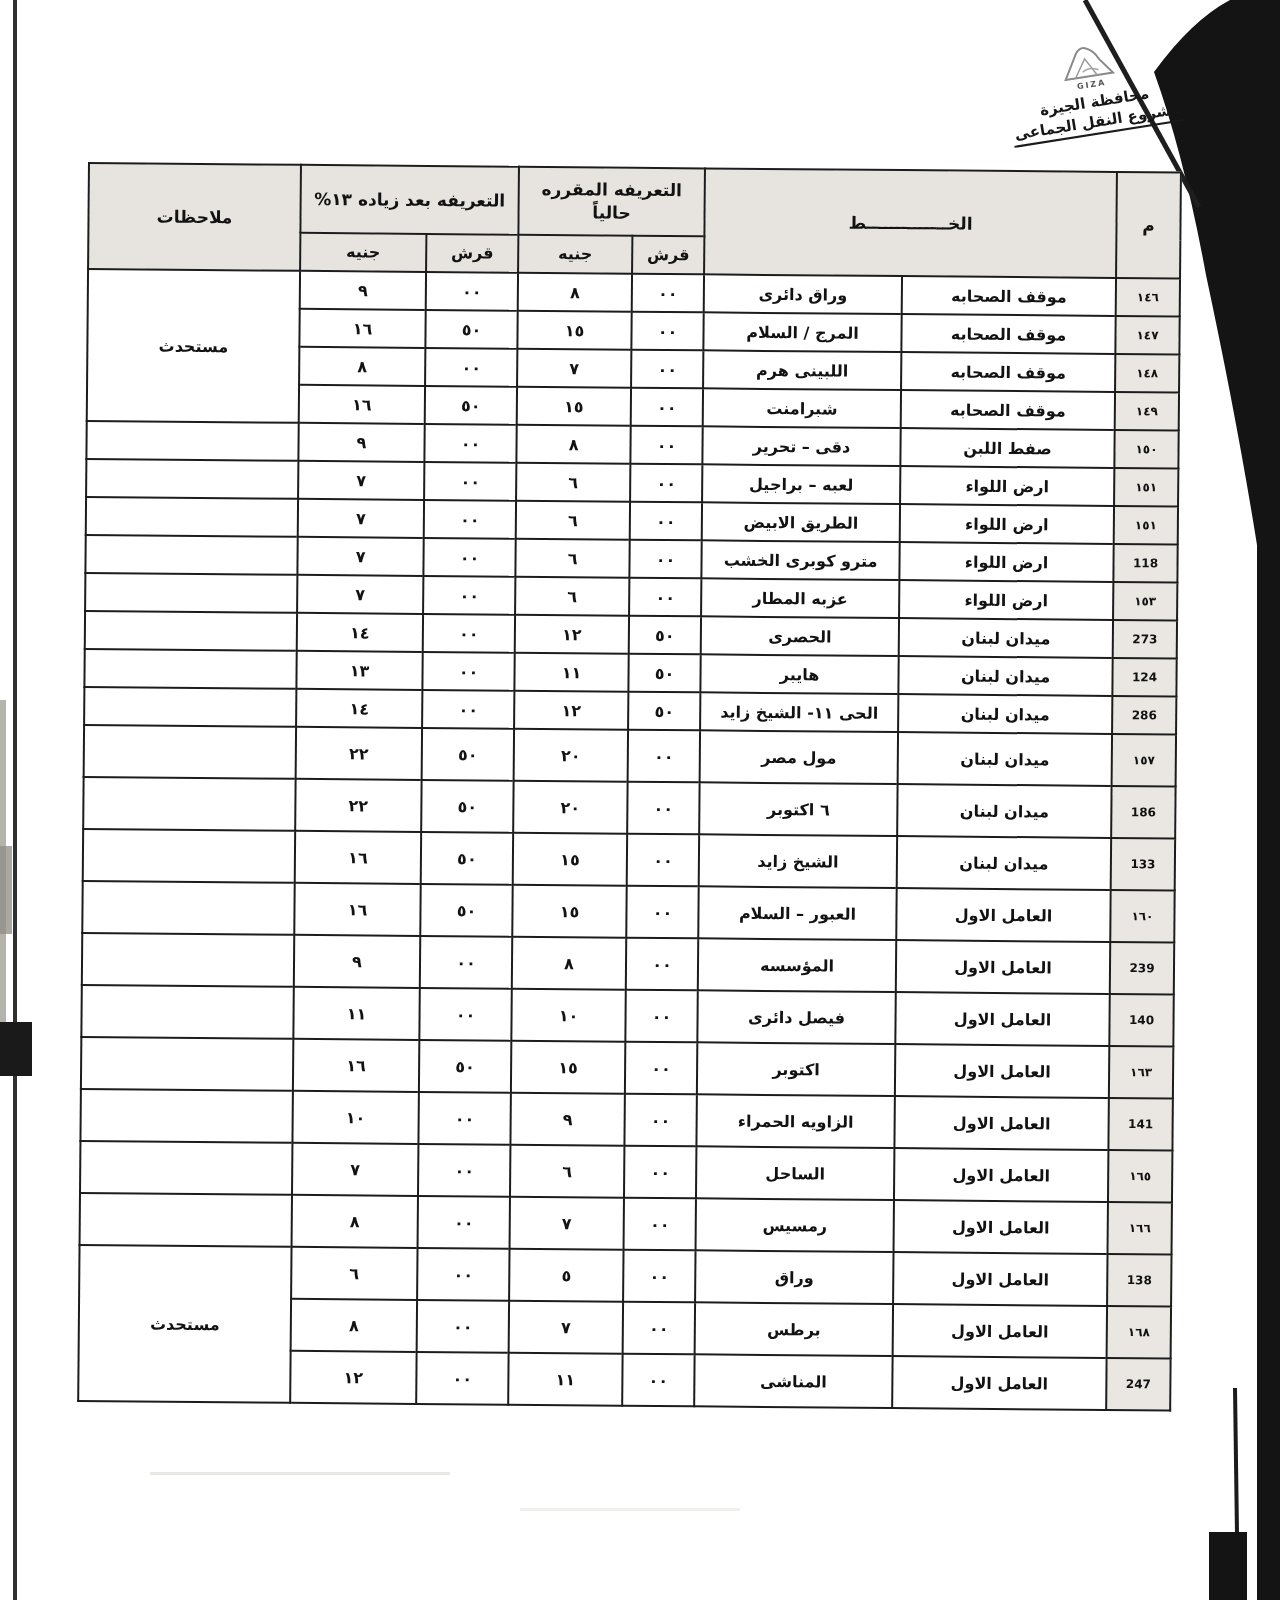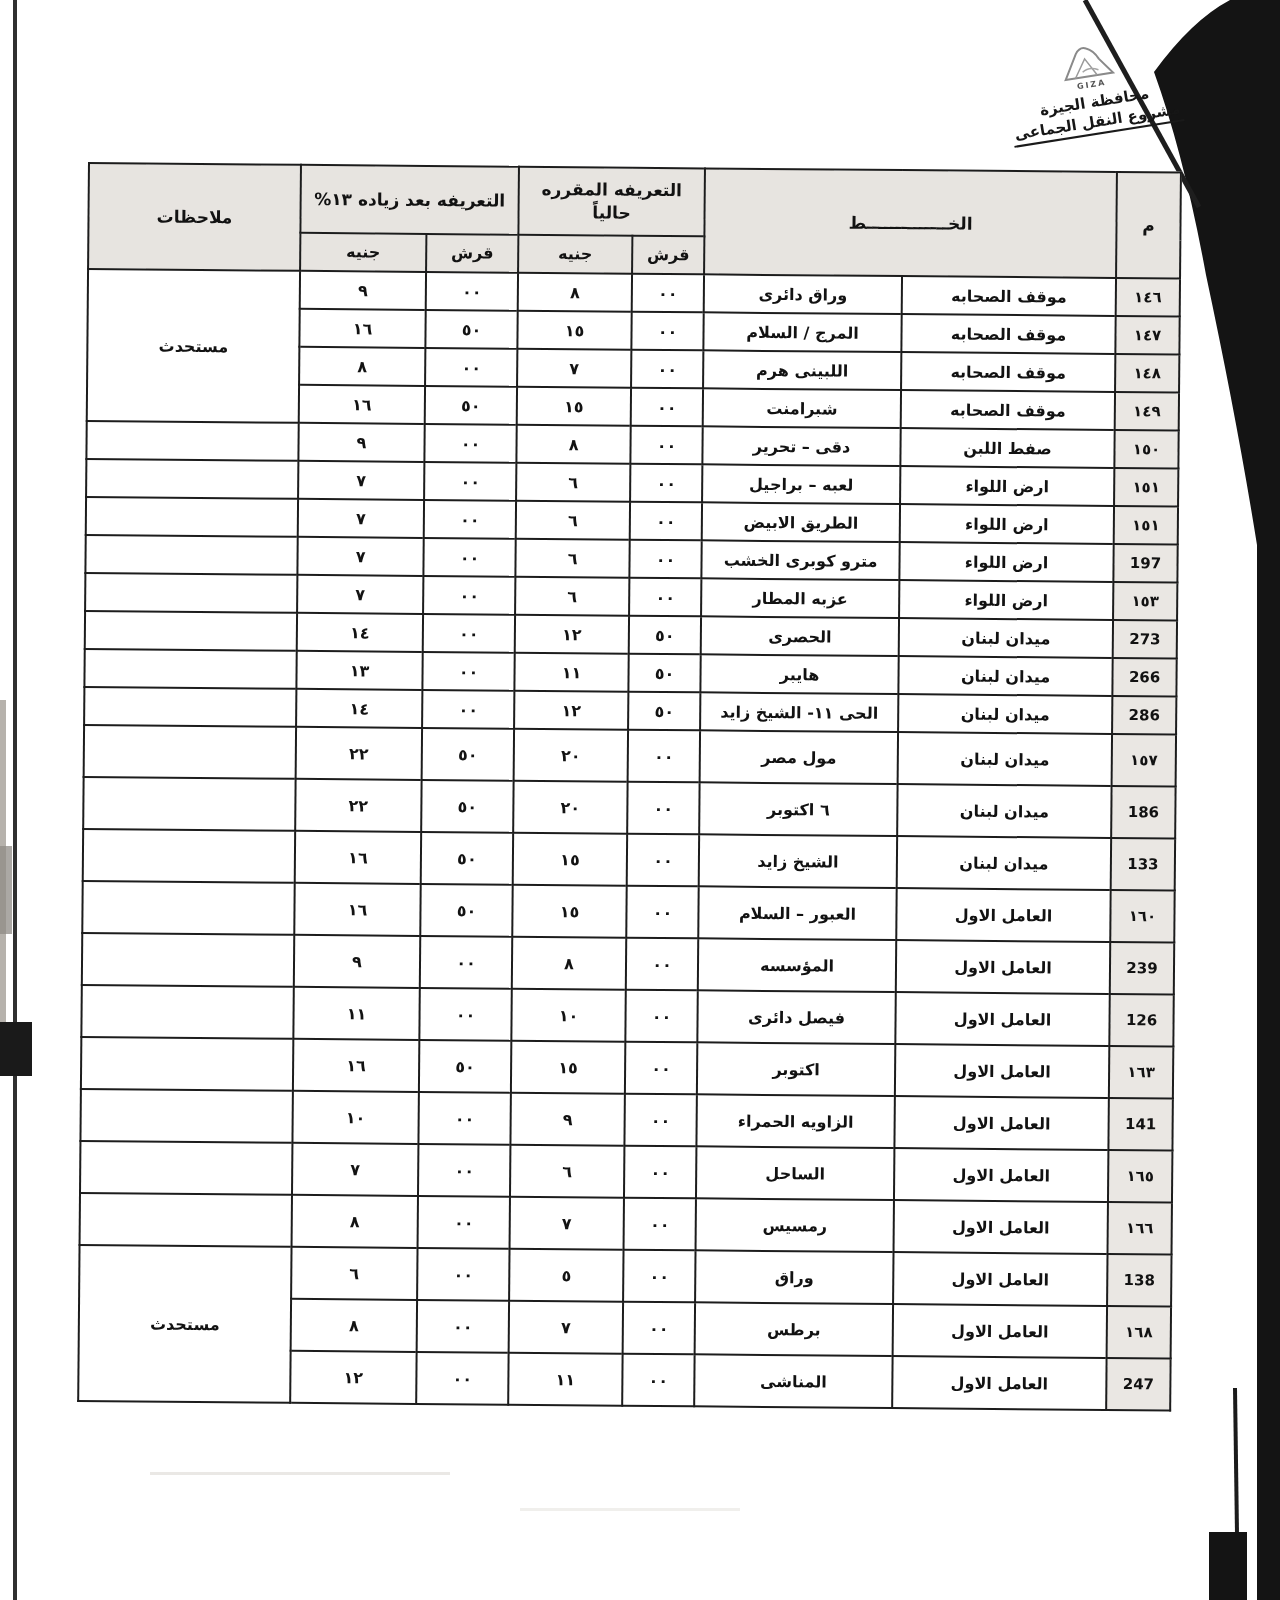--- a/index.html
+++ b/index.html
@@ -30,21 +30,21 @@
     direction:rtl;background:#fff;
   }
   .fare th,.fare td{
     border:2px solid #1c1c1c;text-align:center;vertical-align:middle;
     font-weight:bold;color:#121212;padding:0 4px;overflow:hidden;
   }
   .fare thead th{background:#e7e4e0;font-size:17px;line-height:1.35;}
   .fare .h1 th{height:66px;}
   .fare .h2 th{height:36px;font-size:16px;}
   .fare td{font-size:16px;background:#ffffff;}
-  .fare td.col-no{background:#eae7e3;font-size:15px;}
+  .fare td.col-no{background:#eae7e3;font-size:12px;}
   .fare td.col-q,.fare td.col-g{font-size:16px;letter-spacing:3px;}
   .fare tr.r-sm td{height:36px;}
   .fare tr.r-lg td{height:50px;}
   .fare td.col-note{font-size:16px;background:#ffffff;}
 </style>
 </head>
 <body>
 
 <svg class="artifacts" width="1280" height="1600" viewBox="0 0 1280 1600">
 
@@ -166,21 +166,21 @@
           <td class="col-no">١٥١</td>
           <td class="col-from">ارض اللواء</td>
           <td class="col-to">الطريق الابيض</td>
           <td class="col-q">٠٠</td>
           <td class="col-g">٦</td>
           <td class="col-q">٠٠</td>
           <td class="col-g">٧</td>
           <td class="col-note" rowspan="1"></td>
         </tr>
         <tr class="r-sm">
-          <td class="col-no">197</td>
+          <td class="col-no">118</td>
           <td class="col-from">ارض اللواء</td>
           <td class="col-to">مترو كوبرى الخشب</td>
           <td class="col-q">٠٠</td>
           <td class="col-g">٦</td>
           <td class="col-q">٠٠</td>
           <td class="col-g">٧</td>
           <td class="col-note" rowspan="1"></td>
         </tr>
         <tr class="r-sm">
           <td class="col-no">١٥٣</td>
@@ -196,21 +196,21 @@
           <td class="col-no">273</td>
           <td class="col-from">ميدان لبنان</td>
           <td class="col-to">الحصرى</td>
           <td class="col-q">٥٠</td>
           <td class="col-g">١٢</td>
           <td class="col-q">٠٠</td>
           <td class="col-g">١٤</td>
           <td class="col-note" rowspan="1"></td>
         </tr>
         <tr class="r-sm">
-          <td class="col-no">266</td>
+          <td class="col-no">124</td>
           <td class="col-from">ميدان لبنان</td>
           <td class="col-to">هايبر</td>
           <td class="col-q">٥٠</td>
           <td class="col-g">١١</td>
           <td class="col-q">٠٠</td>
           <td class="col-g">١٣</td>
           <td class="col-note" rowspan="1"></td>
         </tr>
         <tr class="r-sm">
           <td class="col-no">286</td>
@@ -266,21 +266,21 @@
           <td class="col-no">239</td>
           <td class="col-from">العامل الاول</td>
           <td class="col-to">المؤسسه</td>
           <td class="col-q">٠٠</td>
           <td class="col-g">٨</td>
           <td class="col-q">٠٠</td>
           <td class="col-g">٩</td>
           <td class="col-note" rowspan="1"></td>
         </tr>
         <tr class="r-lg">
-          <td class="col-no">126</td>
+          <td class="col-no">140</td>
           <td class="col-from">العامل الاول</td>
           <td class="col-to">فيصل دائرى</td>
           <td class="col-q">٠٠</td>
           <td class="col-g">١٠</td>
           <td class="col-q">٠٠</td>
           <td class="col-g">١١</td>
           <td class="col-note" rowspan="1"></td>
         </tr>
         <tr class="r-lg">
           <td class="col-no">١٦٣</td>

